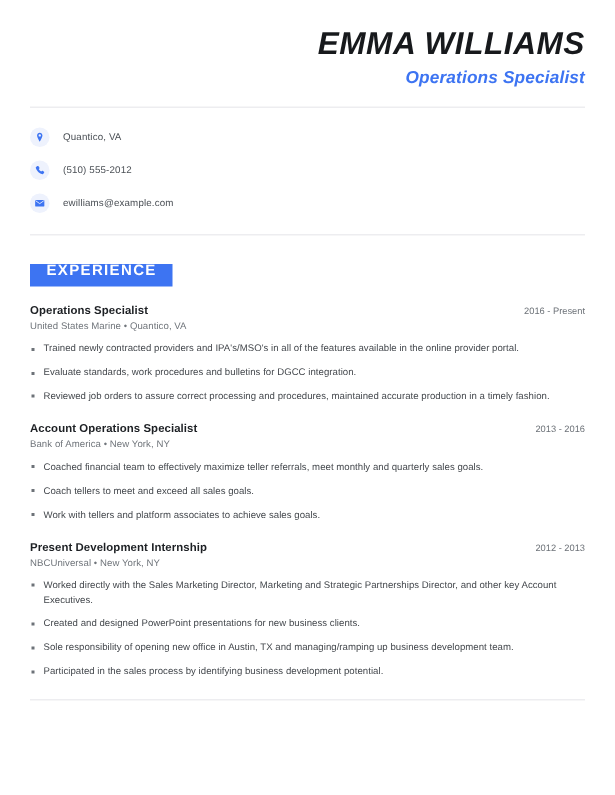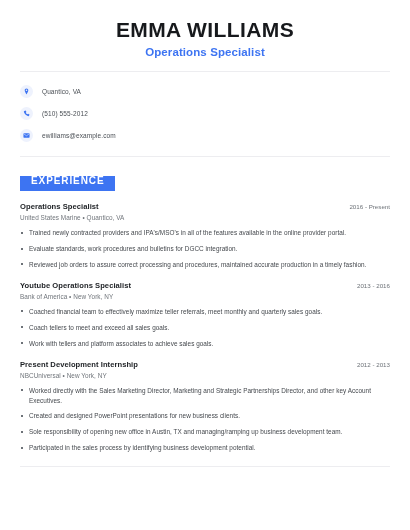--- a/index.html
+++ b/index.html
@@ -19,21 +19,22 @@
     width: 410px;
     height: 530px;
     box-sizing: border-box;
     position: relative;
     background: #fff;
   }
 
   
   .header {
     padding: 18px 20px 0 20px;
-    text-align: center;
+    text-align: right;
+    font-style: italic;
   }
   .name {
     font-size: 21px;
     font-weight: bold;
     letter-spacing: 0.4px;
     color: #17191c;
     line-height: 1.1;
     margin: 0 0 5px 0;
   }
   .title {
@@ -219,21 +220,21 @@
       <div class="job-org">United States Marine  •  Quantico, VA</div>
       <ul class="bullets">
         <li>Trained newly contracted providers and IPA's/MSO's in all of the features available in the online provider portal.</li>
         <li>Evaluate standards, work procedures and bulletins for DGCC integration.</li>
         <li>Reviewed job orders to assure correct processing and procedures, maintained accurate production in a timely fashion.</li>
       </ul>
     </div>
 
     <div class="job">
       <div class="job-head">
-        <span class="job-role">Youtube Operations Specialist</span>
+        <span class="job-role">Account Operations Specialist</span>
         <span class="job-dates">2013 - 2016</span>
       </div>
       <div class="job-org">Bank of America  •  New York, NY</div>
       <ul class="bullets">
         <li>Coached financial team to effectively maximize teller referrals, meet monthly and quarterly sales goals.</li>
         <li>Coach tellers to meet and exceed all sales goals.</li>
         <li>Work with tellers and platform associates to achieve sales goals.</li>
       </ul>
     </div>
 

